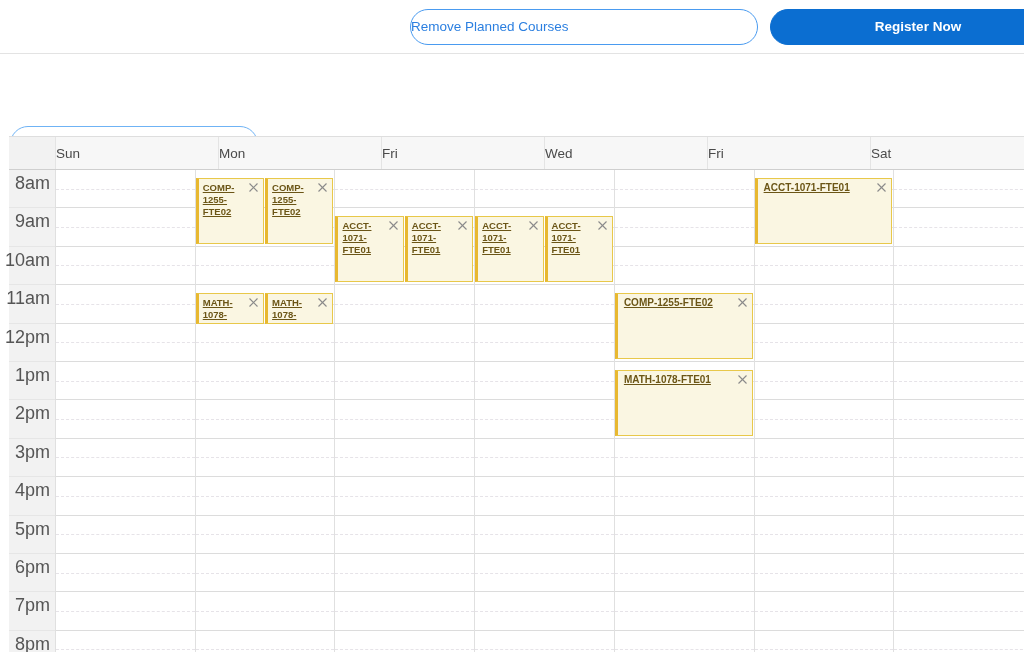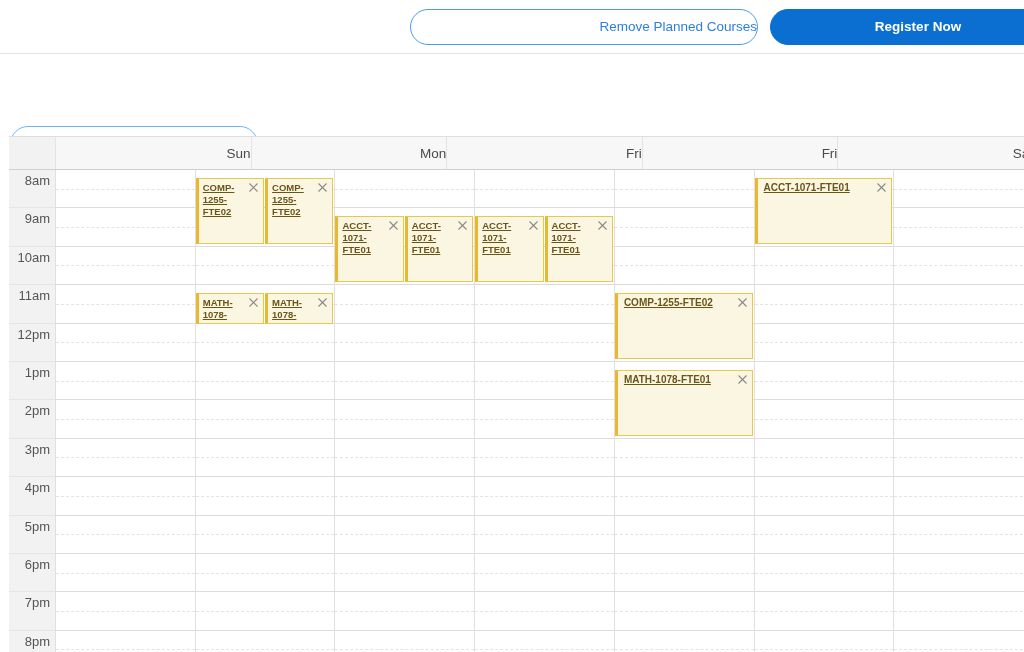--- a/index.html
+++ b/index.html
@@ -24,21 +24,21 @@
     width: 348px; height: 36px;
     border: 1px solid #4a9bf0;
     border-radius: 18px;
     background: #ffffff;
     color: #2b7fe0;
     font-size: 13.5px;
     font-family: "Liberation Sans", sans-serif;
     cursor: pointer;
     padding: 0;
     line-height: 34px;
-    text-align: right;
+    text-align: left;
   }
   .btn-register {
     position: absolute;
     left: 770px; top: 9px;
     width: 296px; height: 36px;
     border: 1px solid #0b6ed1;
     border-radius: 18px;
     background: #0b6ed1;
     color: #ffffff;
     font-size: 13.5px;
@@ -103,21 +103,21 @@
     border-bottom: 1px solid #cfcfcf;
   }
   .cal-head .gutter {
     width: 47px;
     flex: 0 0 47px;
     border-right: 1px solid #e4e4e4;
     background: #f2f2f2;
   }
   .cal-head .dh {
     flex: 1 1 0;
-    text-align: right;
+    text-align: left;
     line-height: 33px;
     font-size: 13.5px;
     color: #4a4a4a;
     border-right: 1px solid #e4e4e4;
     background: #f7f7f7;
   }
   .cal-head .dh:last-child { border-right: none; }
 
   .cal-body {
     position: relative;
@@ -131,21 +131,21 @@
   }
   .time-cell {
     height: 38.4px;
     position: relative;
     border-bottom: 1px solid #e6e6e6;
     background: #f2f2f2;
   }
   .time-cell span {
     position: absolute;
     right: 5px; top: 3px;
-    font-size: 13px;
+    font-size: 18px;
     color: #555555;
   }
 
   .days-area {
     position: relative;
     flex: 1 1 0;
     display: flex;
   }
   .day-col {
     flex: 1 1 0;
@@ -229,20 +229,21 @@
     <span class="grp"><span class="lbl">Planned:</span> <span class="val">18 Credits</span></span><span class="grp"><span class="lbl">Enrolled:</span> <span class="val">0 Credits</span></span><span class="grp"><span class="lbl">Waitlisted:</span> <span class="val">0 Credits</span></span>
   </div>
 </div>
 
 <div class="cal-wrap">
   <div class="cal-head" id="calHead">
     <div class="gutter"></div>
   <div class="dh">Sun</div>
       <div class="dh">Mon</div>
       <div class="dh">Fri</div>
+      <div class="dh">Wed</div>
       <div class="dh">Fri</div>
       <div class="dh">Sat</div>
     </div>
   <div class="cal-body">
     <div class="time-col" id="timeCol">
         <div class="time-cell">
           <span>8am</span>
         </div>
         <div class="time-cell">
           <span>9am</span>

